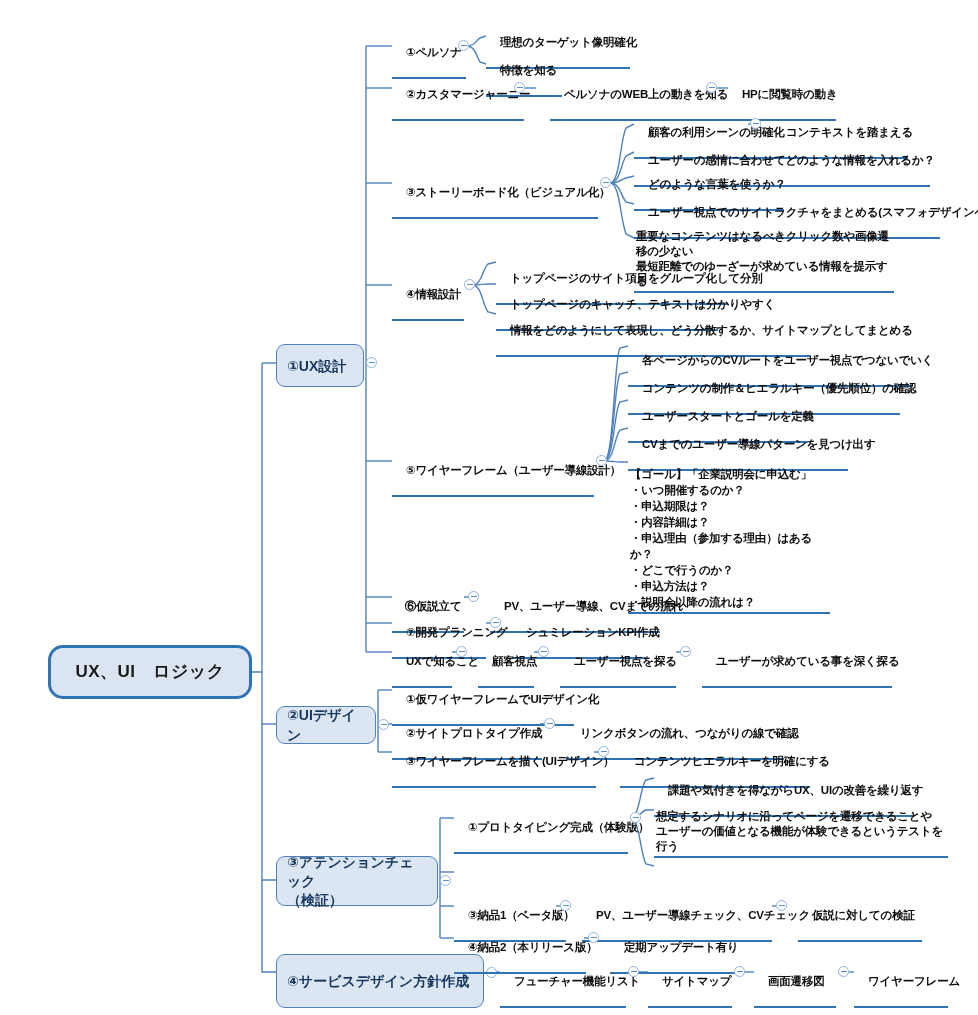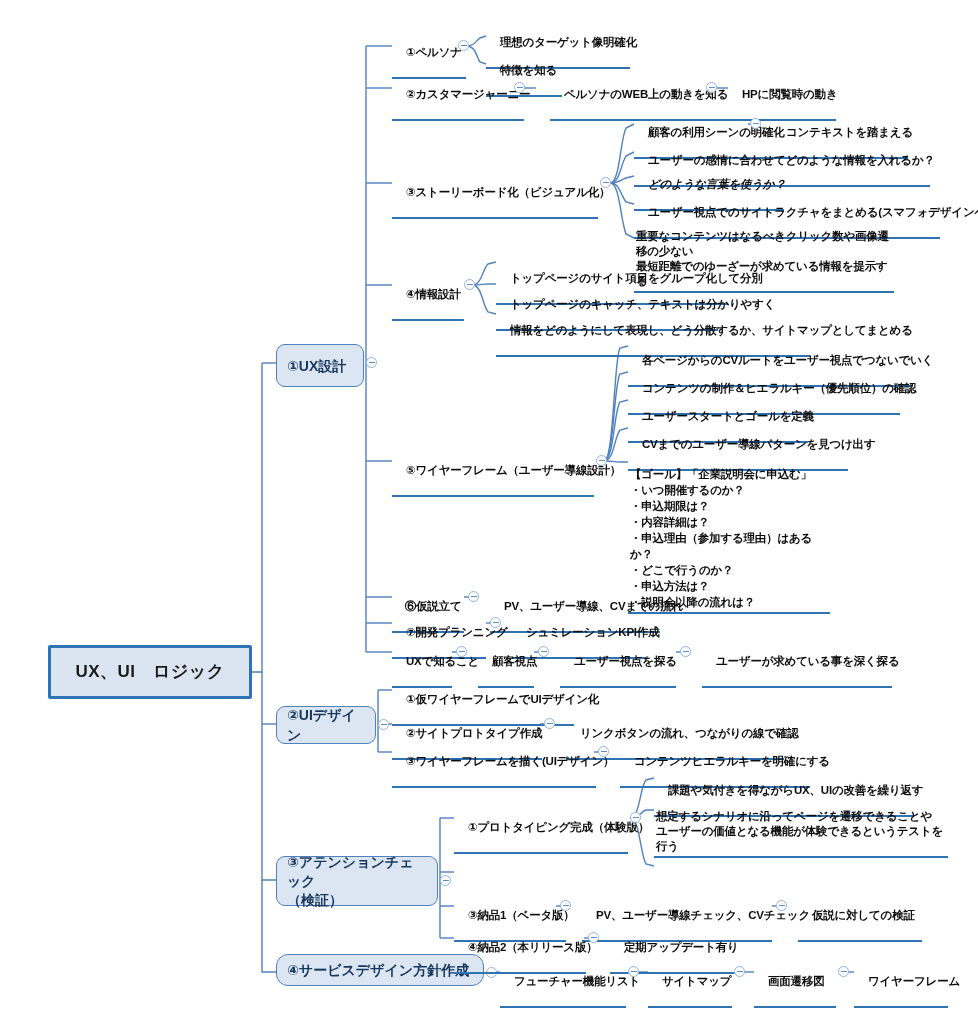--- a/index.html
+++ b/index.html
@@ -60,21 +60,21 @@
     line-height: 20px;
     color: #16375e;
     display: flex;
     align-items: center;
     padding: 2px 10px;
     white-space: pre-line;
   }
   .boxnode.root {
     background: #dbe5f1;
     border: 3px solid #2e74b5;
-    border-radius: 2px;
+    border-radius: 15px;
     font-size: 17px;
     justify-content: center;
     letter-spacing: 0.5px;
     color: #1a1a1a;
   }
 
   
   .toggle {
     position: absolute;
     width: 11px;
@@ -196,21 +196,21 @@
     <span>②UIデザイン</span>
   </div>
   <div class="toggle" style="left:378px; top:719px;"></div>
 
   <div class="boxnode" style="left:276px; top:856px; width:162px; height:50px; line-height:19px;">
     <span>③アテンションチェック
 （検証）</span>
   </div>
   <div class="toggle" style="left:440px; top:875px;"></div>
 
-  <div class="boxnode" style="left:276px; top:954px; width:208px; height:32px;border-radius:12px;">
+  <div class="boxnode" style="left:276px; top:954px; width:208px; height:54px;">
     <span>④サービスデザイン方針作成</span>
   </div>
   <div class="toggle" style="left:486px; top:967px;"></div>
 
   <div class="node" style="left:392px; top:30px; width:74px;">
     <span>①ペルソナ</span>
   </div>
   <div class="toggle" style="left:458px; top:40px;"></div>
   <div class="node" style="left:486px; top:20px; width:144px;">
     <span>理想のターゲット像明確化</span>
@@ -240,21 +240,21 @@
     <span>顧客の利用シーンの明確化</span>
   </div>
   <div class="toggle" style="left:750px; top:118px;"></div>
   <div class="node" style="left:772px; top:110px; width:136px;">
     <span>コンテキストを踏まえる</span>
   </div>
 
   <div class="node" style="left:634px; top:138px; width:296px;">
     <span>ユーザーの感情に合わせてどのような情報を入れるか？</span>
   </div>
-  <div class="node" style="left:634px; top:162px; width:150px;font-style:italic;">
+  <div class="node" style="left:634px; top:162px; width:150px;">
     <span>どのような言葉を使うか？</span>
   </div>
   <div class="node" style="left:634px; top:190px; width:306px;">
     <span>ユーザー視点でのサイトラクチャをまとめる(スマフォデザインベース）</span>
   </div>
   <div class="node multiline" style="left:634px; top:214px; width:260px;">
     <span>重要なコンテンツはなるべきクリック数や画像遷移の少ない
 最短距離でのゆーざーが求めている情報を提示する</span>
   </div>
 

